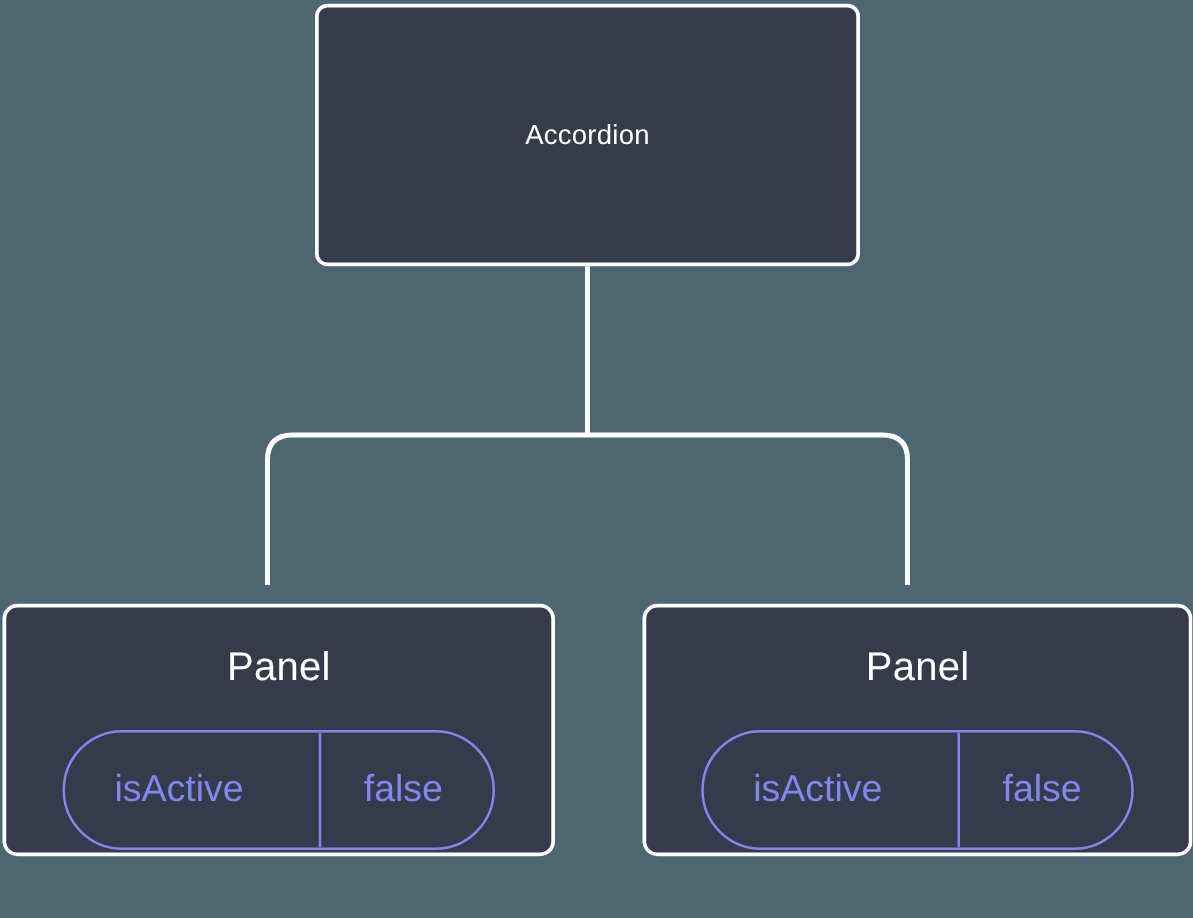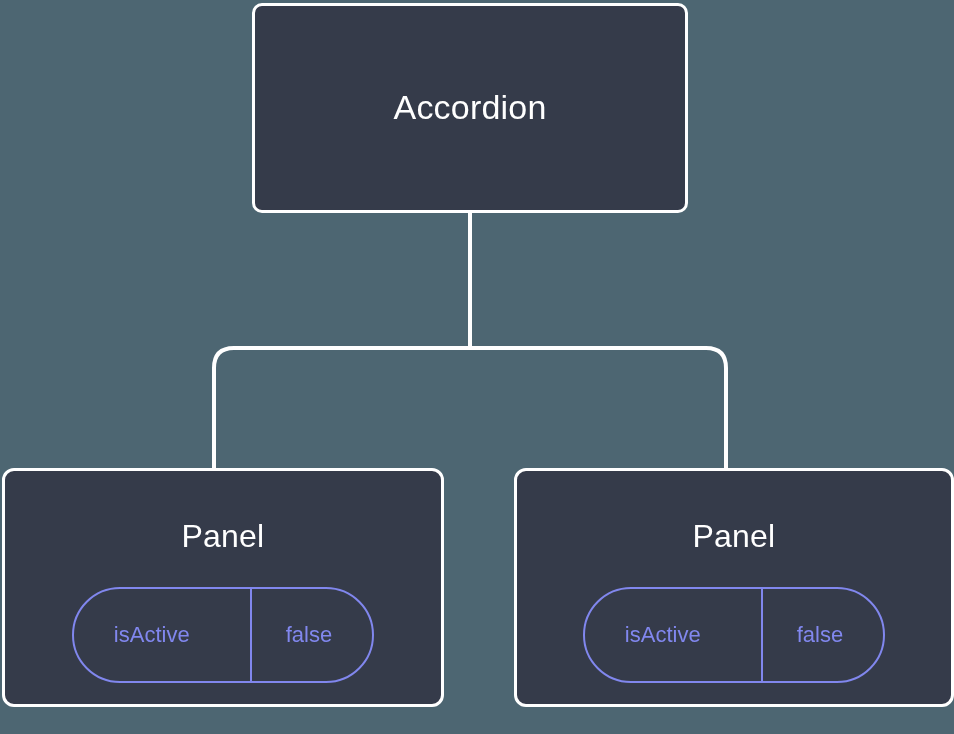--- a/index.html
+++ b/index.html
@@ -49,32 +49,32 @@
   .node-root {
     left: 252px;
     top: 3px;
     width: 436px;
     height: 210px;
     justify-content: center;
   }
 
   .node-title {
     color: #ffffff;
-    font-size: 34px;
+    font-size: 22px;
     font-weight: 400;
     line-height: 1.1;
     letter-spacing: 0.2px;
     text-align: center;
     white-space: nowrap;
   }
 
   .node-child {
-    top: 468px;
-    height: 239px;
-    padding-top: 48px;
+    top: 483px;
+    height: 202px;
+    padding-top: 30px;
     border-radius: 12px;
   }
 
   .node-child .node-title {
     font-size: 32px;
   }
 
   .node-child-left {
     left: 2px;
     width: 442px;
@@ -95,21 +95,21 @@
     border-radius: 48px;
     overflow: hidden;
   }
 
   .prop-key,
   .prop-value {
     display: flex;
     align-items: center;
     justify-content: center;
     color: #8187ee;
-    font-size: 22px;
+    font-size: 30px;
     line-height: 1;
     white-space: nowrap;
   }
 
   .prop-key {
     padding: 0 38px 0 40px;
   }
 
   .prop-value {
     padding: 0 40px 0 34px;

